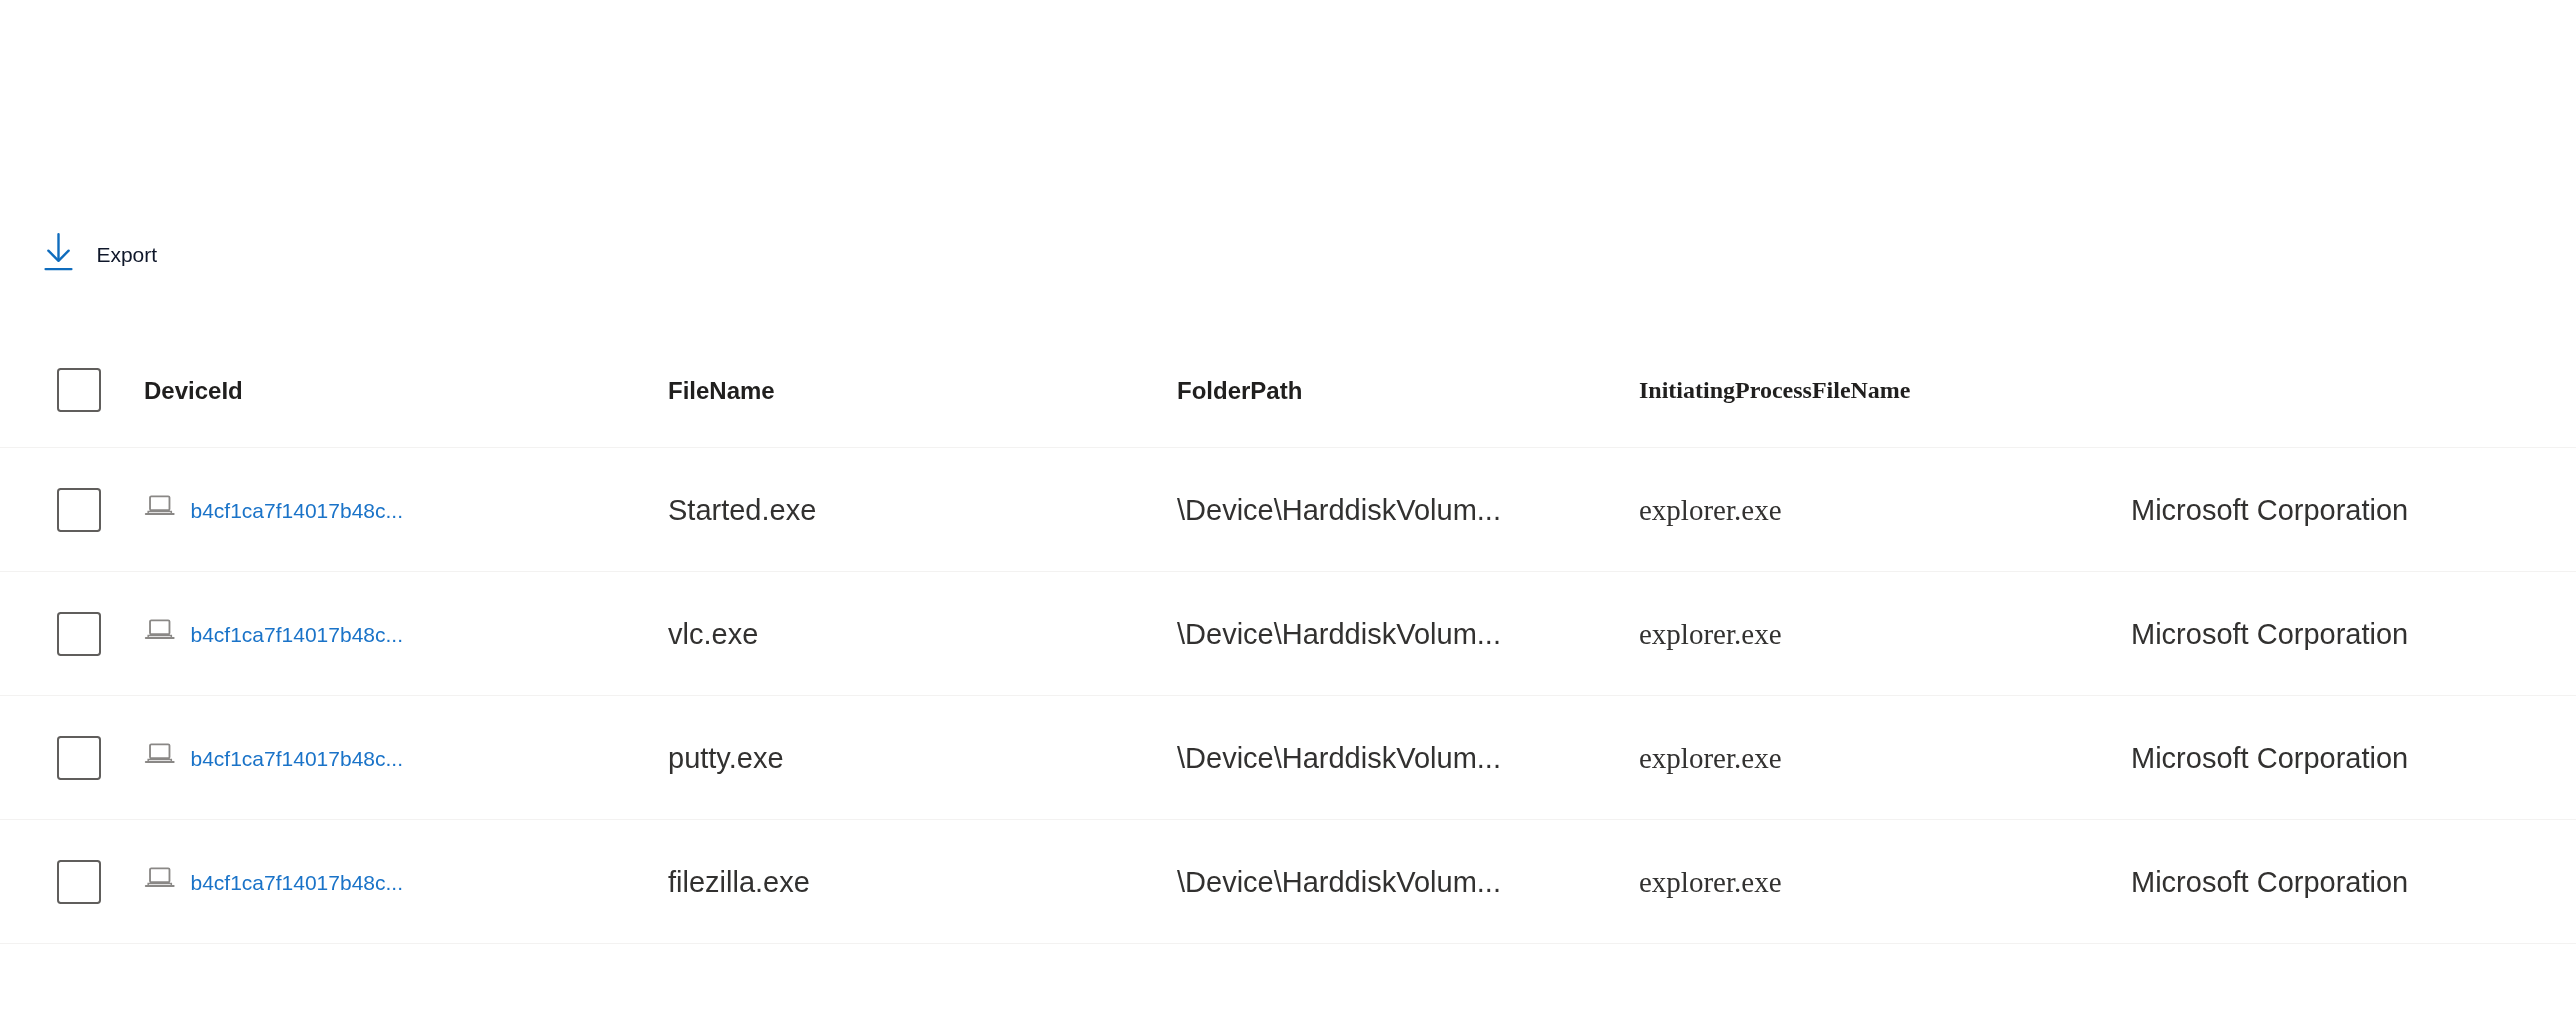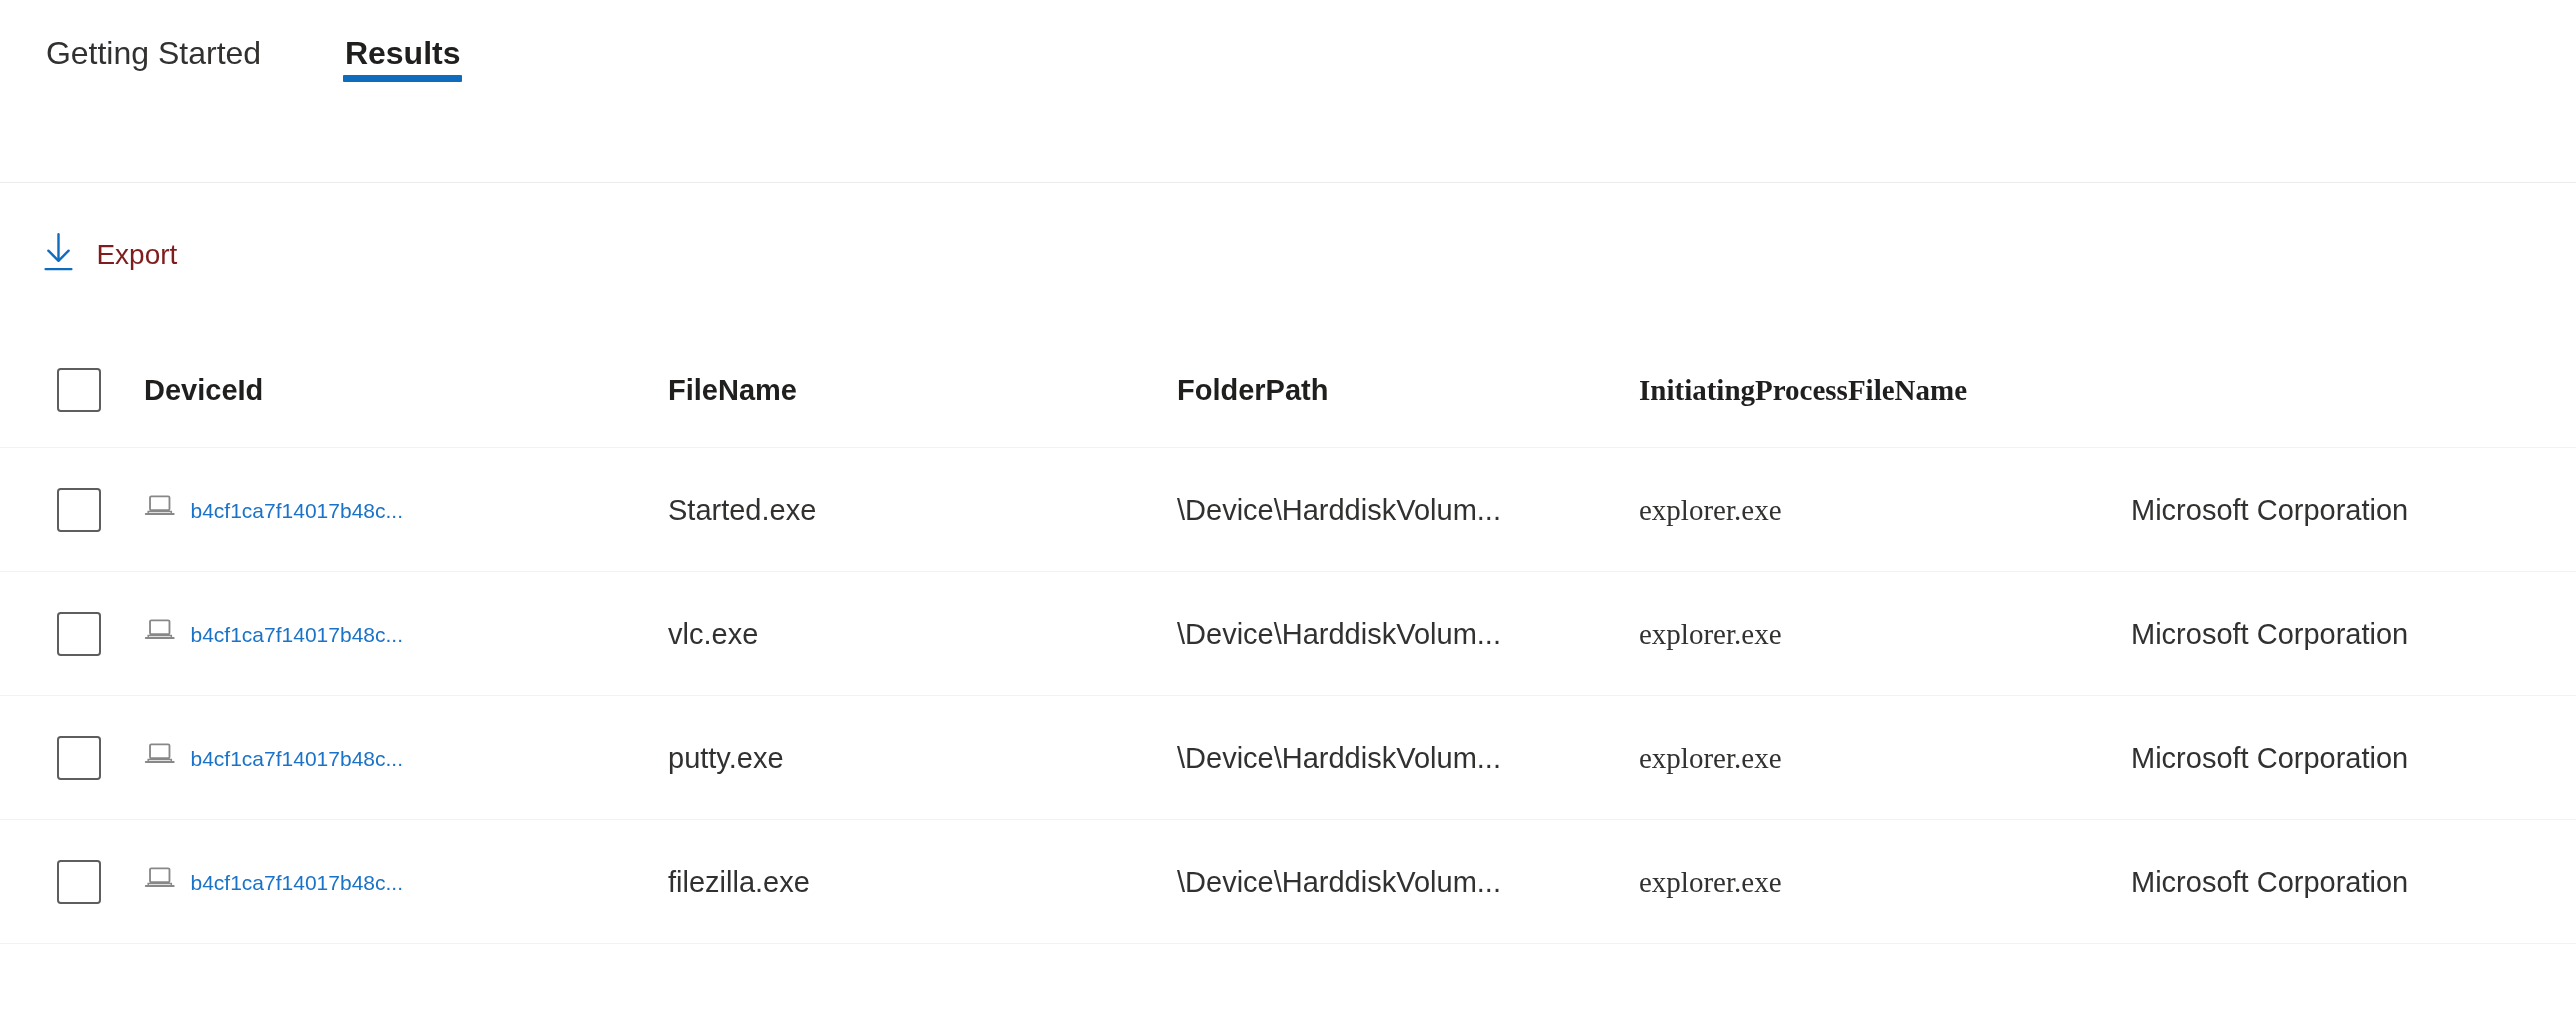--- a/index.html
+++ b/index.html
@@ -77,23 +77,23 @@
     left: 28px;
     top: 41px;
     display: flex;
     align-items: center;
     gap: 20.4px;
     padding: 7.4px 13px;
     cursor: pointer;
     user-select: none;
   }
   .export-btn .label {
-    font-size: 28px;
+    font-size: 21px;
     line-height: 37px;
-    color: #7f1d1d;
+    color: #0f172a;
     white-space: nowrap;
   }
   .icon-download { display: block; }
 
   .items-count {
     position: absolute;
     left: 1236px;
     top: 231px;
     font-size: 29px;
     line-height: 37px;
@@ -210,21 +210,21 @@
     transform: translateY(-50%);
     font-size: 29px;
     line-height: 39px;
     color: #323130;
     white-space: nowrap;
     overflow: hidden;
   }
   .row.header .cell {
     font-weight: bold;
     color: #201f1e;
-    font-size: 29px;
+    font-size: 24px;
   }
   .col-check  { left: 57px; }
   .col-device { left: 144px; }
   .col-file   { left: 668px; }
   .col-folder { left: 1141px; margin-left: 36px; }
   .col-proc   { left: 1639px; font-family: Liberation Serif, serif; }
   .col-ver    { left: 2131px; }
 
   .checkbox {
     width: 44px;
@@ -249,31 +249,20 @@
     cursor: pointer;
     white-space: nowrap;
   }
   .icon-laptop { display: block; flex: 0 0 auto; }
 </style>
 </head>
 <body>
 
 <div id="app">
 
-  <div class="tabstrip">
-    <div class="tabs">
-      <div class="tab">
-        <span>Getting Started</span>
-      </div>
-      <div class="tab active">
-        <span>Results</span>
-        <span class="tab-underline"></span>
-      </div>
-    </div>
-  </div>
 
   <div class="commandbar">
 
     <div class="export-btn">
       <span class="icon-download">
         <svg width="35" height="41" viewBox="0 0 38 44" fill="none" xmlns="http://www.w3.org/2000/svg">
           <path d="M19 2 L19 30" stroke="#0f6cbd" stroke-width="2.6" stroke-linecap="round"></path>
           <path d="M8 20 L19 31 L30 20" stroke="#0f6cbd" stroke-width="2.6" stroke-linecap="round" stroke-linejoin="round" fill="none"></path>
           <path d="M5 40 L33 40" stroke="#0f6cbd" stroke-width="2.6" stroke-linecap="round"></path>
         </svg>

